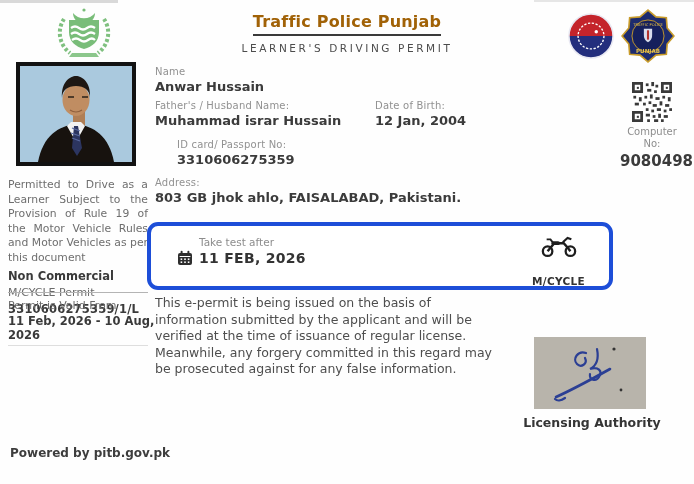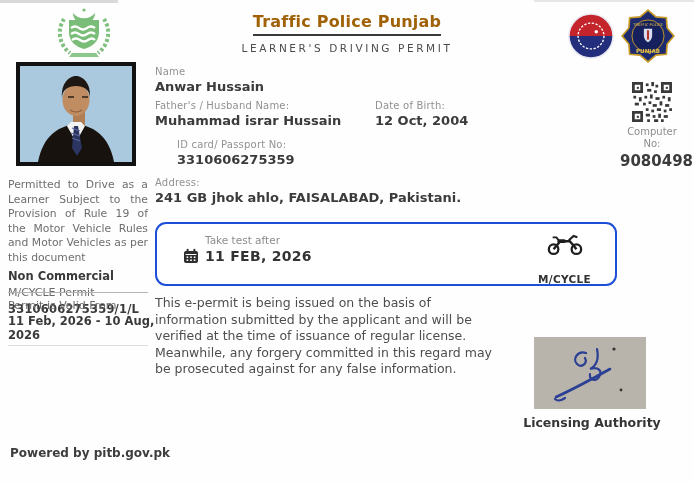--- a/index.html
+++ b/index.html
@@ -52,22 +52,22 @@
   .field{position:absolute;}
   .field-label{font-size:10px;color:#919191;letter-spacing:.2px;}
   .field-value{margin-top:2px;font-size:13px;font-weight:bold;color:#3b3b3b;}
   .f-name{left:155px;top:66px;}
   .f-father{left:155px;top:100px;}
   .f-dob{left:375px;top:100px;}
   .f-id{left:155px;top:139px;margin-left:22px;}
   .f-address{left:155px;top:177px;}
 
   
-  .test-box{position:absolute;left:155px;top:222px;width:458px;height:60px;
-            border:2px solid #1d4ed8;border-radius:11px;background:#fff;}
+  .test-box{position:absolute;left:147px;top:222px;width:458px;height:60px;
+            border:4px solid #1d4ed8;border-radius:11px;background:#fff;}
   .test-left{position:absolute;left:26px;top:10px;}
   .test-label{margin-left:22px;font-size:10.5px;color:#8d8d8d;}
   .test-date-row{display:flex;margin-top:2px;}
   .calendar-icon{margin-right:6px;}
   .test-date{font-size:14px;font-weight:bold;color:#333;letter-spacing:.3px;}
   .test-right{position:absolute;right:24px;top:8px;text-align:center;}
   .vehicle-label{margin-top:13px;font-size:10.5px;font-weight:bold;color:#333;letter-spacing:.3px;}
 
   
   .disclaimer{position:absolute;left:155px;top:295px;width:342px;
@@ -201,29 +201,29 @@
   <div class="field f-name">
     <div class="field-label">Name</div>
     <div class="field-value">Anwar Hussain</div>
   </div>
   <div class="field f-father">
     <div class="field-label">Father's / Husband Name:</div>
     <div class="field-value">Muhammad israr Hussain</div>
   </div>
   <div class="field f-dob">
     <div class="field-label">Date of Birth:</div>
-    <div class="field-value">12 Oct, 2004</div>
+    <div class="field-value">12 Jan, 2004</div>
   </div>
   <div class="field f-id">
     <div class="field-label">ID card/ Passport No:</div>
     <div class="field-value">3310606275359</div>
   </div>
   <div class="field f-address">
     <div class="field-label">Address:</div>
-    <div class="field-value">241 GB jhok ahlo, FAISALABAD, Pakistani.</div>
+    <div class="field-value">803 GB jhok ahlo, FAISALABAD, Pakistani.</div>
   </div>
 
   <div class="test-box">
     <div class="test-left">
       <div class="test-label">Take test after</div>
       <div class="test-date-row">
         <svg class="calendar-icon" width="16" height="16" viewBox="0 0 16 16">
           <rect x="1" y="3" width="14" height="12" rx="2" fill="#2e2e2e"></rect>
           <rect x="3.6" y="0.8" width="2" height="4" rx="1" fill="#2e2e2e"></rect>
           <rect x="10.4" y="0.8" width="2" height="4" rx="1" fill="#2e2e2e"></rect>

